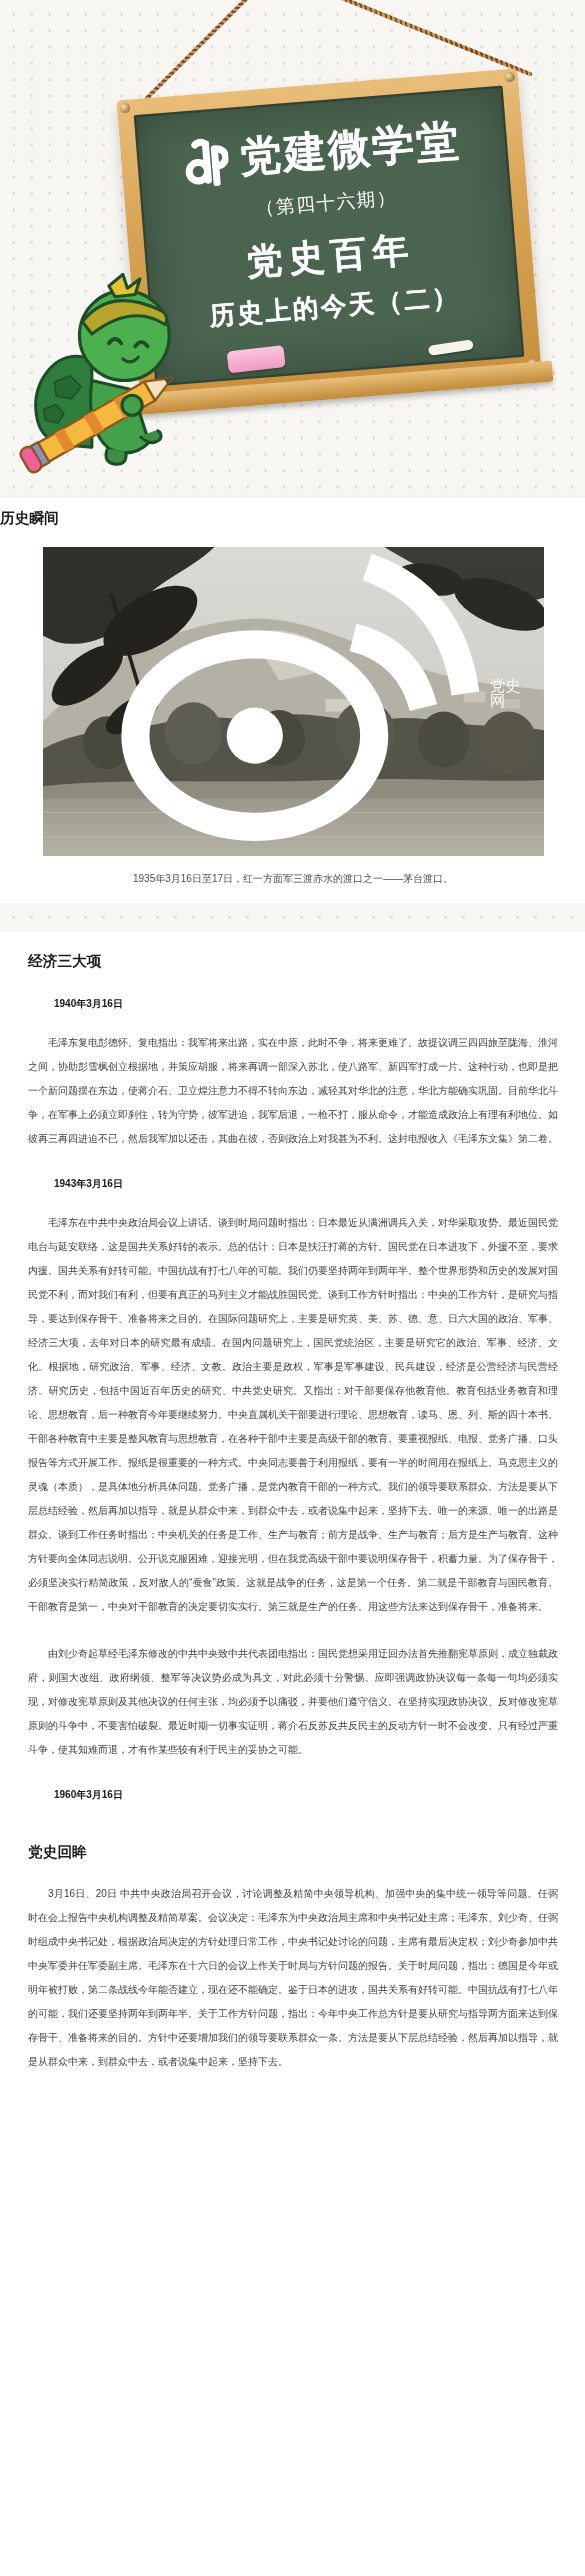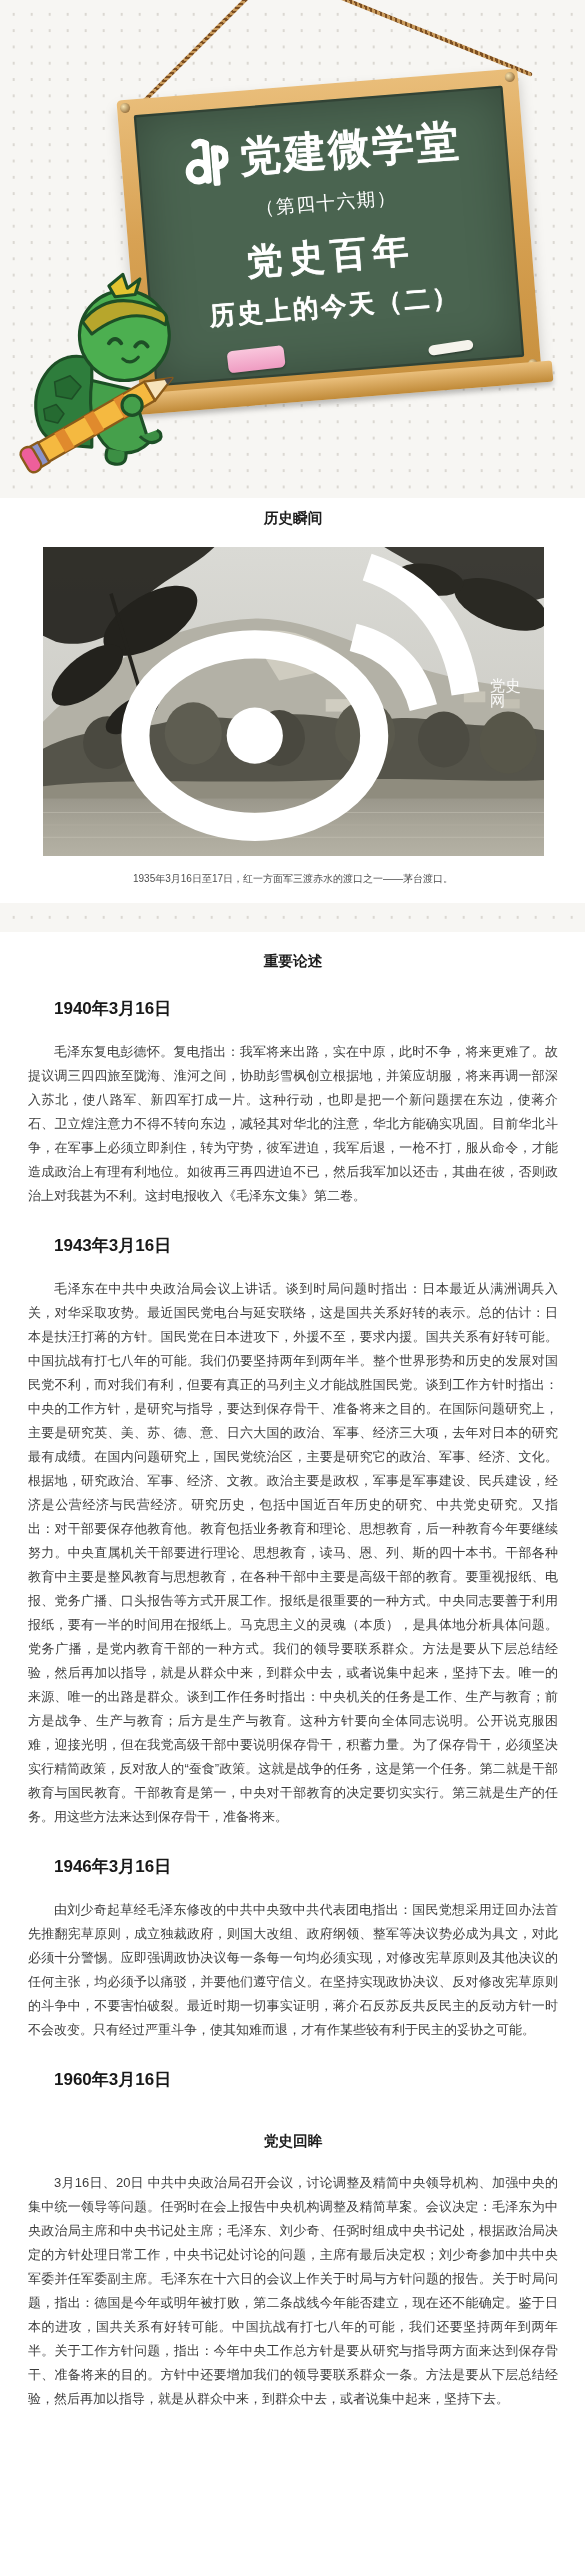--- a/index.html
+++ b/index.html
@@ -52,35 +52,35 @@
     border-radius:5.4px; background:linear-gradient(180deg,#f9c6dc,#ef9cc2);
     transform:rotate(-2deg); z-index:5; box-shadow:0 1.6px 2.3px rgba(0,0,0,.25); }
   .chalk { position:absolute; bottom:9.3px; right:50px; width:45px; height:10px;
     border-radius:5.4px; background:#f5f3ec; transform:rotate(-4deg); z-index:5;
     box-shadow:0 1.6px 1.6px rgba(0,0,0,.3); }
 
   .mascot { position:absolute; left:14px; top:272px; width:175px; height:203px; z-index:6; }
 
   
   .photo-section { padding-top:11px; background:#fff; }
-  .sec-title { text-align:center; font-size:14.7px; font-weight:bold; color:#1c1c1c;font-family:Liberation Mono, monospace; }
+  .sec-title { text-align:left; font-size:14.7px; font-weight:bold; color:#1c1c1c;font-family:Liberation Mono, monospace; }
   .photo { width:501px; margin:18.6px auto 0; position:relative; line-height:0;border-radius:23px; }
   .photo svg { width:100%; height:309px; display:block; }
   .watermark { position:absolute; right:12.4px; bottom:7.8px; display:flex; align-items:center;
     gap:4.7px; color:rgba(255,255,255,.9); font-size:15.5px; line-height:1; }
   .caption { text-align:center; font-size:10px; color:#4d4d4d; margin:16.3px 23px 17px; }
 
   .strip { height:29px; }
 
   
   .content { background:#fff; padding:20px 28px 25px; }
   .content .sec-title { margin:0; }
   .sec-title.gap-top { margin-top:41px; }
-  .date-h { font-size:17px; font-weight:bold; color:#181818; margin:26px 0 0 26px; }
-  .content p { font-size:13px; line-height:24px; color:#3d3d3d; text-align:justify;
+  .date-h { font-size:10px; font-weight:bold; color:#181818; margin:26px 0 0 26px; }
+  .content p { font-size:10px; line-height:24px; color:#3d3d3d; text-align:justify;
     text-indent:2em; margin:20px 0 23px; }
 </style>
 </head>
 <body>
 
 <div class="page">
 
   <header class="hero dots">
     <div class="rope rope-left"></div>
     <div class="rope rope-right"></div>
@@ -202,29 +202,28 @@
         <span>党史网</span>
       </div>
     </figure>
 
     <p class="caption">1935年3月16日至17日，红一方面军三渡赤水的渡口之一——茅台渡口。</p>
   </section>
 
   <div class="dots strip"></div>
 
   <section class="content">
-    <div class="sec-title">重要论述</div>
+    <div class="sec-title">经济三大项</div>
 
     <div class="date-h">1940年3月16日</div>
     <p>毛泽东复电彭德怀。复电指出：我军将来出路，实在中原，此时不争，将来更难了。故提议调三四四旅至陇海、淮河之间，协助彭雪枫创立根据地，并策应胡服，将来再调一部深入苏北，使八路军、新四军打成一片。这种行动，也即是把一个新问题摆在东边，使蒋介石、卫立煌注意力不得不转向东边，减轻其对华北的注意，华北方能确实巩固。目前华北斗争，在军事上必须立即刹住，转为守势，彼军进迫，我军后退，一枪不打，服从命令，才能造成政治上有理有利地位。如彼再三再四进迫不已，然后我军加以还击，其曲在彼，否则政治上对我甚为不利。这封电报收入《毛泽东文集》第二卷。</p>
 
     <div class="date-h">1943年3月16日</div>
     <p>毛泽东在中共中央政治局会议上讲话。谈到时局问题时指出：日本最近从满洲调兵入关，对华采取攻势。最近国民党电台与延安联络，这是国共关系好转的表示。总的估计：日本是扶汪打蒋的方针。国民党在日本进攻下，外援不至，要求内援。国共关系有好转可能。中国抗战有打七八年的可能。我们仍要坚持两年到两年半。整个世界形势和历史的发展对国民党不利，而对我们有利，但要有真正的马列主义才能战胜国民党。谈到工作方针时指出：中央的工作方针，是研究与指导，要达到保存骨干、准备将来之目的。在国际问题研究上，主要是研究英、美、苏、德、意、日六大国的政治、军事、经济三大项，去年对日本的研究最有成绩。在国内问题研究上，国民党统治区，主要是研究它的政治、军事、经济、文化。根据地，研究政治、军事、经济、文教。政治主要是政权，军事是军事建设、民兵建设，经济是公营经济与民营经济。研究历史，包括中国近百年历史的研究、中共党史研究。又指出：对干部要保存他教育他。教育包括业务教育和理论、思想教育，后一种教育今年要继续努力。中央直属机关干部要进行理论、思想教育，读马、恩、列、斯的四十本书。干部各种教育中主要是整风教育与思想教育，在各种干部中主要是高级干部的教育。要重视报纸、电报、党务广播、口头报告等方式开展工作。报纸是很重要的一种方式。中央同志要善于利用报纸，要有一半的时间用在报纸上。马克思主义的灵魂（本质），是具体地分析具体问题。党务广播，是党内教育干部的一种方式。我们的领导要联系群众。方法是要从下层总结经验，然后再加以指导，就是从群众中来，到群众中去，或者说集中起来，坚持下去。唯一的来源、唯一的出路是群众。谈到工作任务时指出：中央机关的任务是工作、生产与教育；前方是战争、生产与教育；后方是生产与教育。这种方针要向全体同志说明。公开说克服困难，迎接光明，但在我党高级干部中要说明保存骨干，积蓄力量。为了保存骨干，必须坚决实行精简政策，反对敌人的“蚕食”政策。这就是战争的任务，这是第一个任务。第二就是干部教育与国民教育。干部教育是第一，中央对干部教育的决定要切实实行。第三就是生产的任务。用这些方法来达到保存骨干，准备将来。</p>
 
-    <div class="date-h">1946年3月16日</div>
     <p>由刘少奇起草经毛泽东修改的中共中央致中共代表团电指出：国民党想采用迂回办法首先推翻宪草原则，成立独裁政府，则国大改组、政府纲领、整军等决议势必成为具文，对此必须十分警惕。应即强调政协决议每一条每一句均必须实现，对修改宪草原则及其他决议的任何主张，均必须予以痛驳，并要他们遵守信义。在坚持实现政协决议、反对修改宪草原则的斗争中，不要害怕破裂。最近时期一切事实证明，蒋介石反苏反共反民主的反动方针一时不会改变。只有经过严重斗争，使其知难而退，才有作某些较有利于民主的妥协之可能。</p>
 
     <div class="date-h">1960年3月16日</div>
 
     <div class="sec-title gap-top">党史回眸</div>
 
     <p>3月16日、20日 中共中央政治局召开会议，讨论调整及精简中央领导机构、加强中央的集中统一领导等问题。任弼时在会上报告中央机构调整及精简草案。会议决定：毛泽东为中央政治局主席和中央书记处主席；毛泽东、刘少奇、任弼时组成中央书记处，根据政治局决定的方针处理日常工作，中央书记处讨论的问题，主席有最后决定权；刘少奇参加中共中央军委并任军委副主席。毛泽东在十六日的会议上作关于时局与方针问题的报告。关于时局问题，指出：德国是今年或明年被打败，第二条战线今年能否建立，现在还不能确定。鉴于日本的进攻，国共关系有好转可能。中国抗战有打七八年的可能，我们还要坚持两年到两年半。关于工作方针问题，指出：今年中央工作总方针是要从研究与指导两方面来达到保存骨干、准备将来的目的。方针中还要增加我们的领导要联系群众一条。方法是要从下层总结经验，然后再加以指导，就是从群众中来，到群众中去，或者说集中起来，坚持下去。</p>
 
   </section>
 

